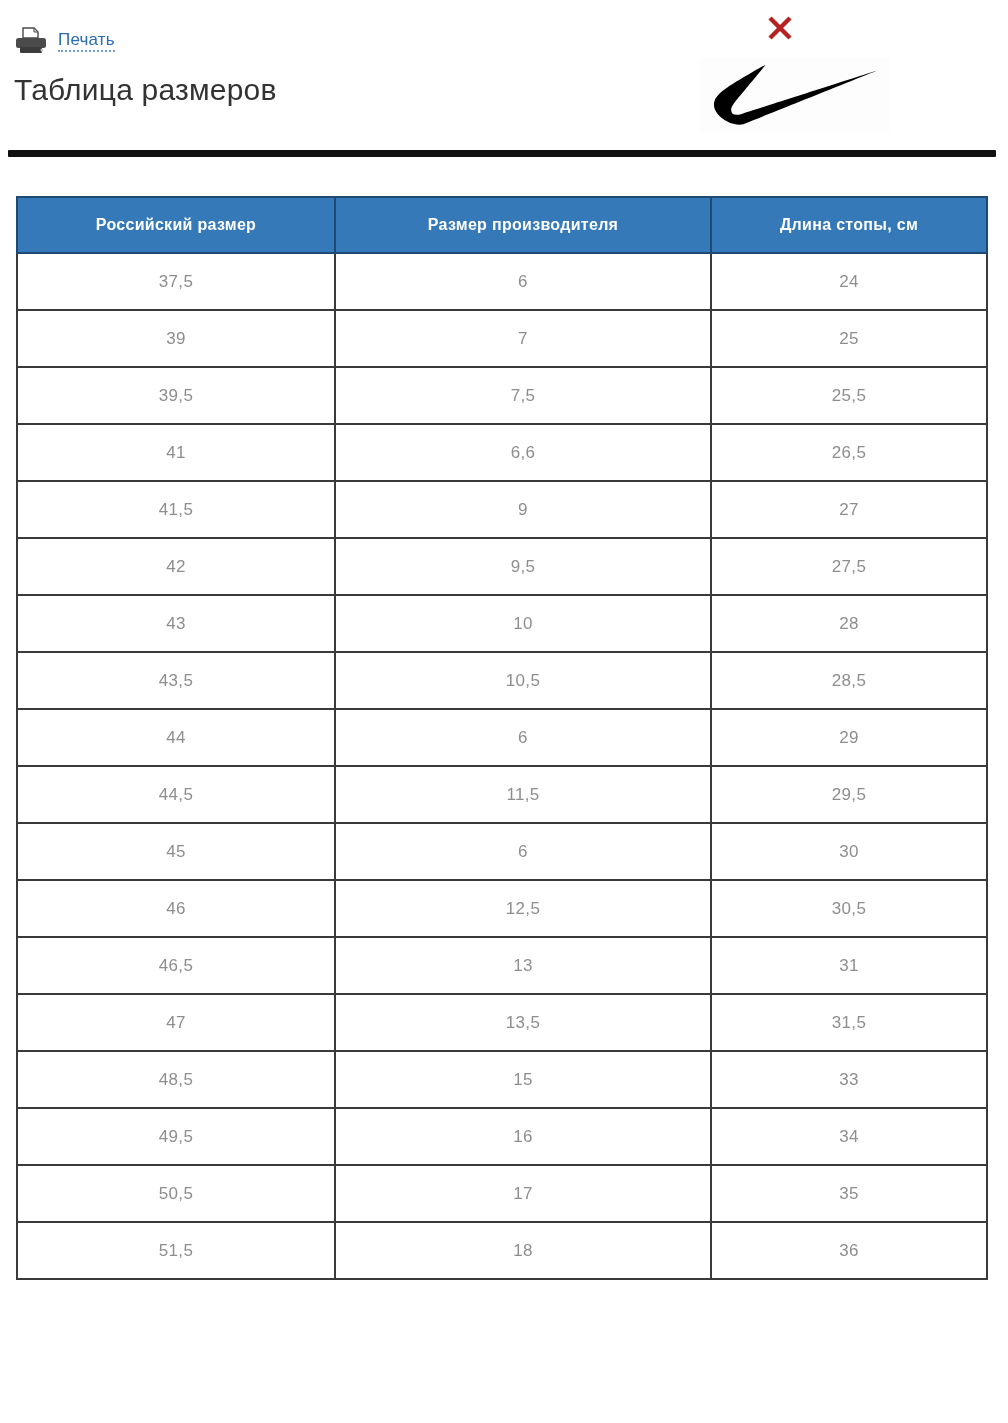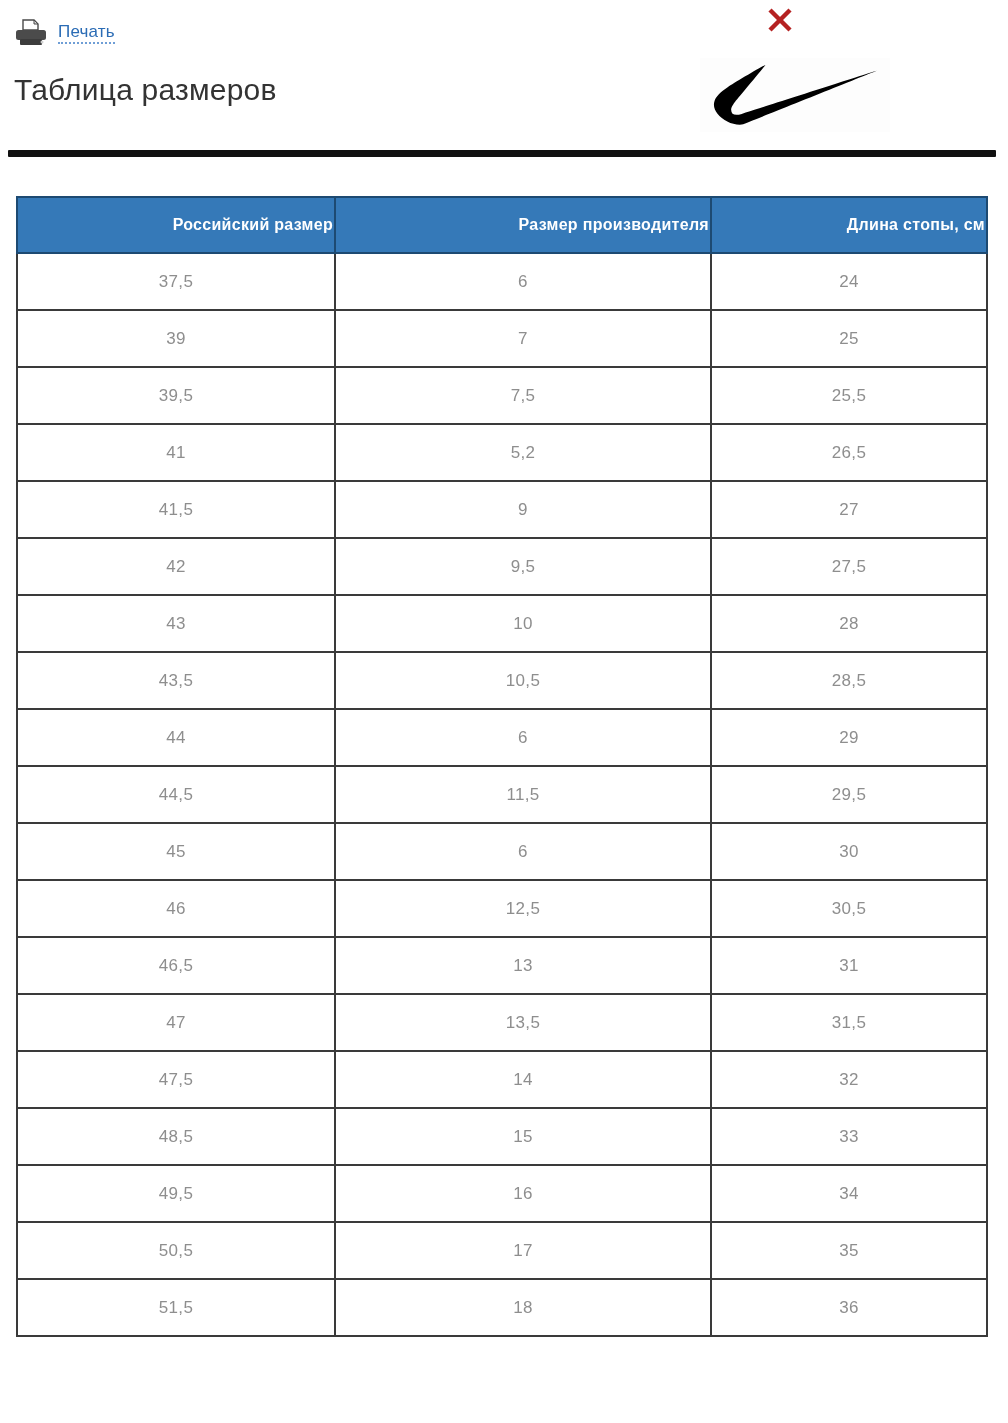--- a/index.html
+++ b/index.html
@@ -12,21 +12,21 @@
     height: 1423px;
     font-family: "Liberation Sans", "DejaVu Sans", sans-serif;
     position: relative;
     overflow: hidden;
     -webkit-font-smoothing: antialiased;
   }
 
   
   .topbar {
     position: absolute;
-    left: 0; top: 8px;
+    left: 0; top: 16px;
     width: 812px;
     height: 52px;
     text-decoration: underline;
   }
   .print-link {
     position: absolute;
     left: 14px; top: 11px;
     display: flex;
     align-items: center;
     gap: 10px;
@@ -110,21 +110,21 @@
   table.size-table col.c1 { width: 318px; }
   table.size-table col.c2 { width: 376px; }
   table.size-table col.c3 { width: 276px; }
 
   table.size-table th {
     background: #3579b8;
     color: #ffffff;
     font-size: 16px;
     font-weight: 700;
     height: 52px;
-    text-align: right;
+    text-align: center;
     border: 2px solid #1d4a72;
     letter-spacing: 0.3px;
     vertical-align: middle;
   }
   table.size-table td {
     height: 53px;
     text-align: center;
     vertical-align: middle;
     font-size: 17px;
     color: #8e8e8e;
@@ -195,21 +195,21 @@
           <td>7</td>
           <td>25</td>
         </tr>
         <tr>
           <td>39,5</td>
           <td>7,5</td>
           <td>25,5</td>
         </tr>
         <tr>
           <td>41</td>
-          <td>5,2</td>
+          <td>6,6</td>
           <td>26,5</td>
         </tr>
         <tr>
           <td>41,5</td>
           <td>9</td>
           <td>27</td>
         </tr>
         <tr>
           <td>42</td>
           <td>9,5</td>
@@ -249,25 +249,20 @@
           <td>46,5</td>
           <td>13</td>
           <td>31</td>
         </tr>
         <tr>
           <td>47</td>
           <td>13,5</td>
           <td>31,5</td>
         </tr>
         <tr>
-          <td>47,5</td>
-          <td>14</td>
-          <td>32</td>
-        </tr>
-        <tr>
           <td>48,5</td>
           <td>15</td>
           <td>33</td>
         </tr>
         <tr>
           <td>49,5</td>
           <td>16</td>
           <td>34</td>
         </tr>
         <tr>

